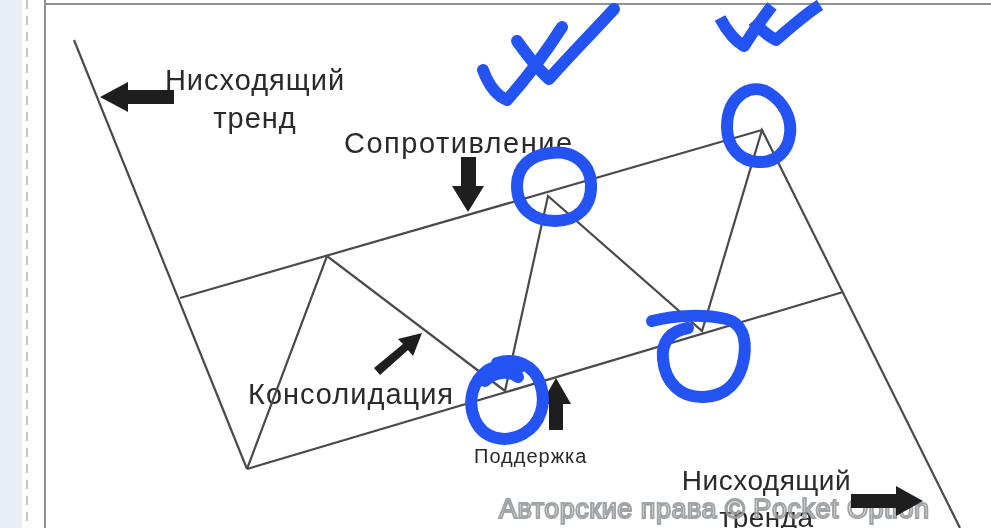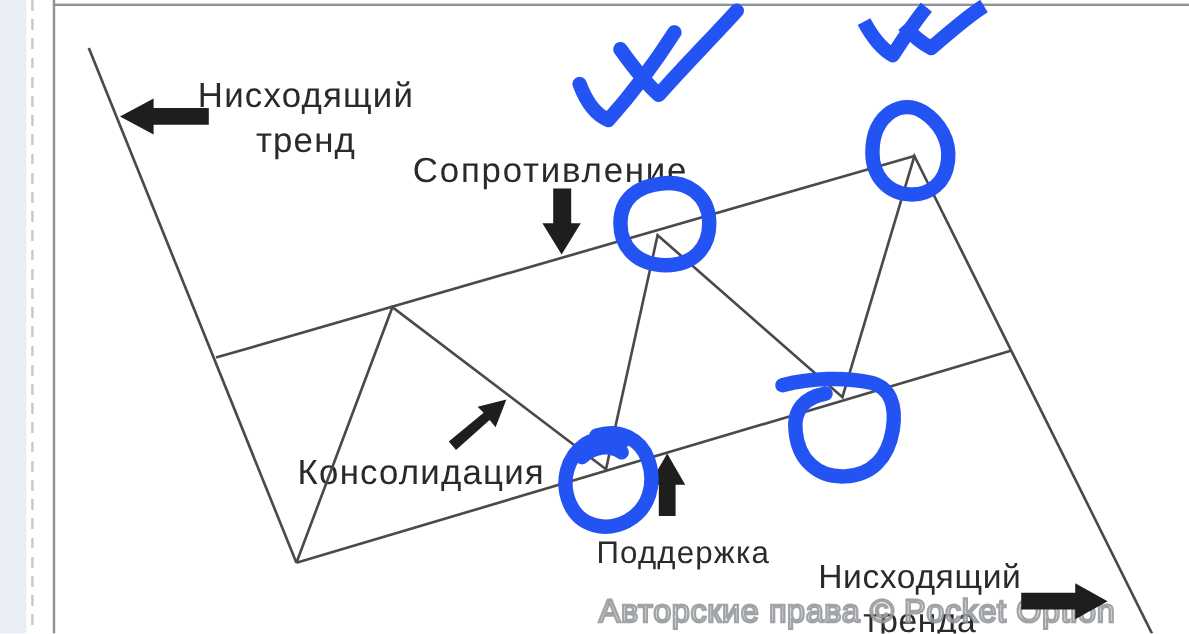--- a/index.html
+++ b/index.html
@@ -15,21 +15,21 @@
     background:repeating-linear-gradient(to bottom,#c3c9d1 0 9px,transparent 9px 16px);
   }
   .card-left-border{position:absolute;left:44px;top:0;width:2px;height:528px;background:#909396;}
   .card-top-border{position:absolute;left:44px;top:3px;width:947px;height:2px;background:#909396;}
 
   
   .lbl{position:absolute;color:#2a2a2a;z-index:1;text-align:center;}
   .lbl-downtrend{left:150px;top:61px;width:210px;text-align:center;font-size:29px;line-height:38px;letter-spacing:1px;}
   .lbl-resistance{left:344px;top:127px;font-size:29px;letter-spacing:1.5px;}
   .lbl-consolidation{left:248px;top:378px;font-size:29px;letter-spacing:1px;}
-  .lbl-support{left:497px;top:445px;font-size:26px;letter-spacing:1px;}
+  .lbl-support{left:474px;top:445px;font-size:20px;letter-spacing:1px;}
   .lbl-continuation{left:664px;top:462px;width:205px;text-align:center;font-size:28px;line-height:37px;letter-spacing:.5px;}
   .watermark{
     position:absolute;left:499px;top:494px;z-index:2;white-space:nowrap;
     font-size:27px;letter-spacing:.5px;
     color:rgba(255,255,255,.45);
     -webkit-text-stroke:2px rgba(145,148,152,.85);
   }
   svg.diagram{position:absolute;left:0;top:0;z-index:3;pointer-events:none;}
 </style>
 </head>

